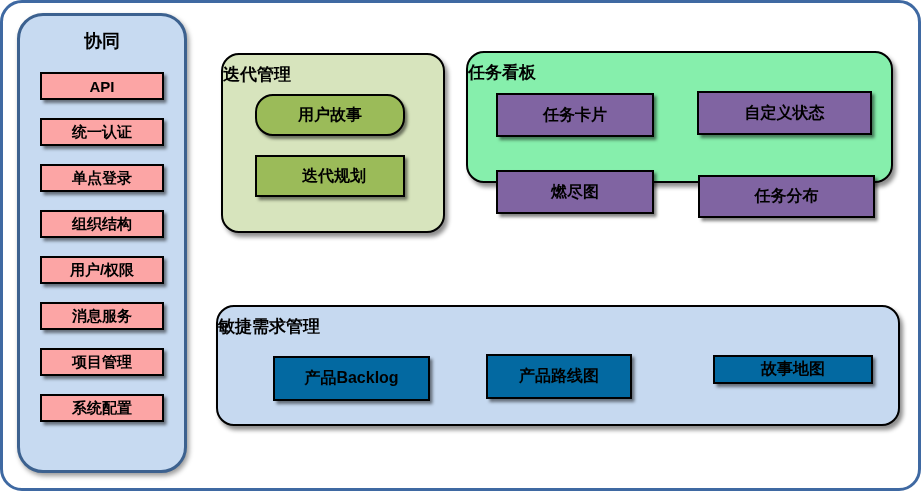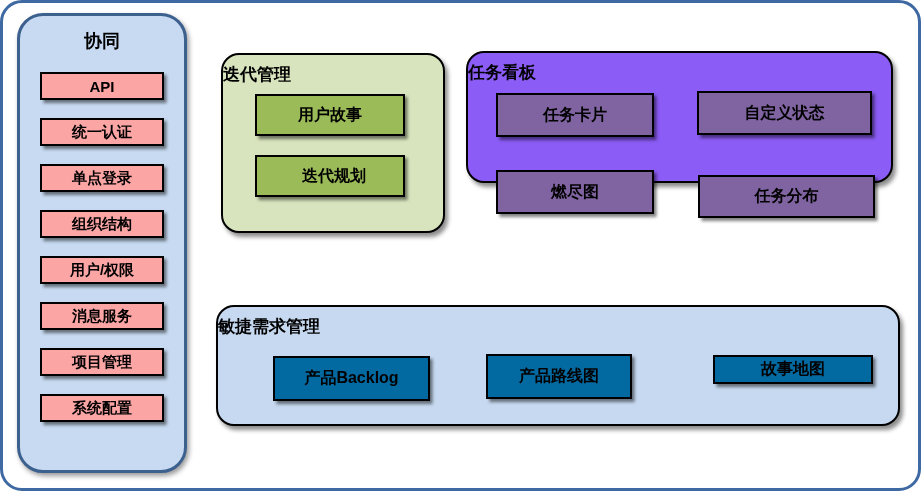--- a/index.html
+++ b/index.html
@@ -83,29 +83,29 @@
   }
   
   #panel-iteration {
     left: 218px;
     top: 50px;
     width: 224px;
     height: 180px;
     background: #d7e4bd;
   }
   #panel-iteration .pill { background: #9bbb59; }
-  #it-item-0 { left: 32px;  top: 39px;  width: 150px; height: 42px; }
+  #it-item-0 { left: 32px;  top: 39px;  width: 150px; height: 42px; border-radius: 18px; }
   #it-item-1 { left: 32px;  top: 100px; width: 150px; height: 42px; padding-left: 8px; }
   
   #panel-taskboard {
     left: 463px;
     top: 48px;
     width: 427px;
     height: 132px;
-    background: #8b5cf6;
+    background: #86efac;
   }
   #panel-taskboard .pill { background: #8064a2; }
   #tb-item-0 { left: 28px;  top: 40px;  width: 158px; height: 44px; }
   #tb-item-1 { left: 229px; top: 38px;  width: 175px; height: 44px; }
   #tb-item-2 { left: 28px;  top: 117px; width: 158px; height: 44px; }
   #tb-item-3 { left: 230px; top: 122px; width: 177px; height: 43px; }
   
   #panel-requirements {
     left: 213px;
     top: 302px;

